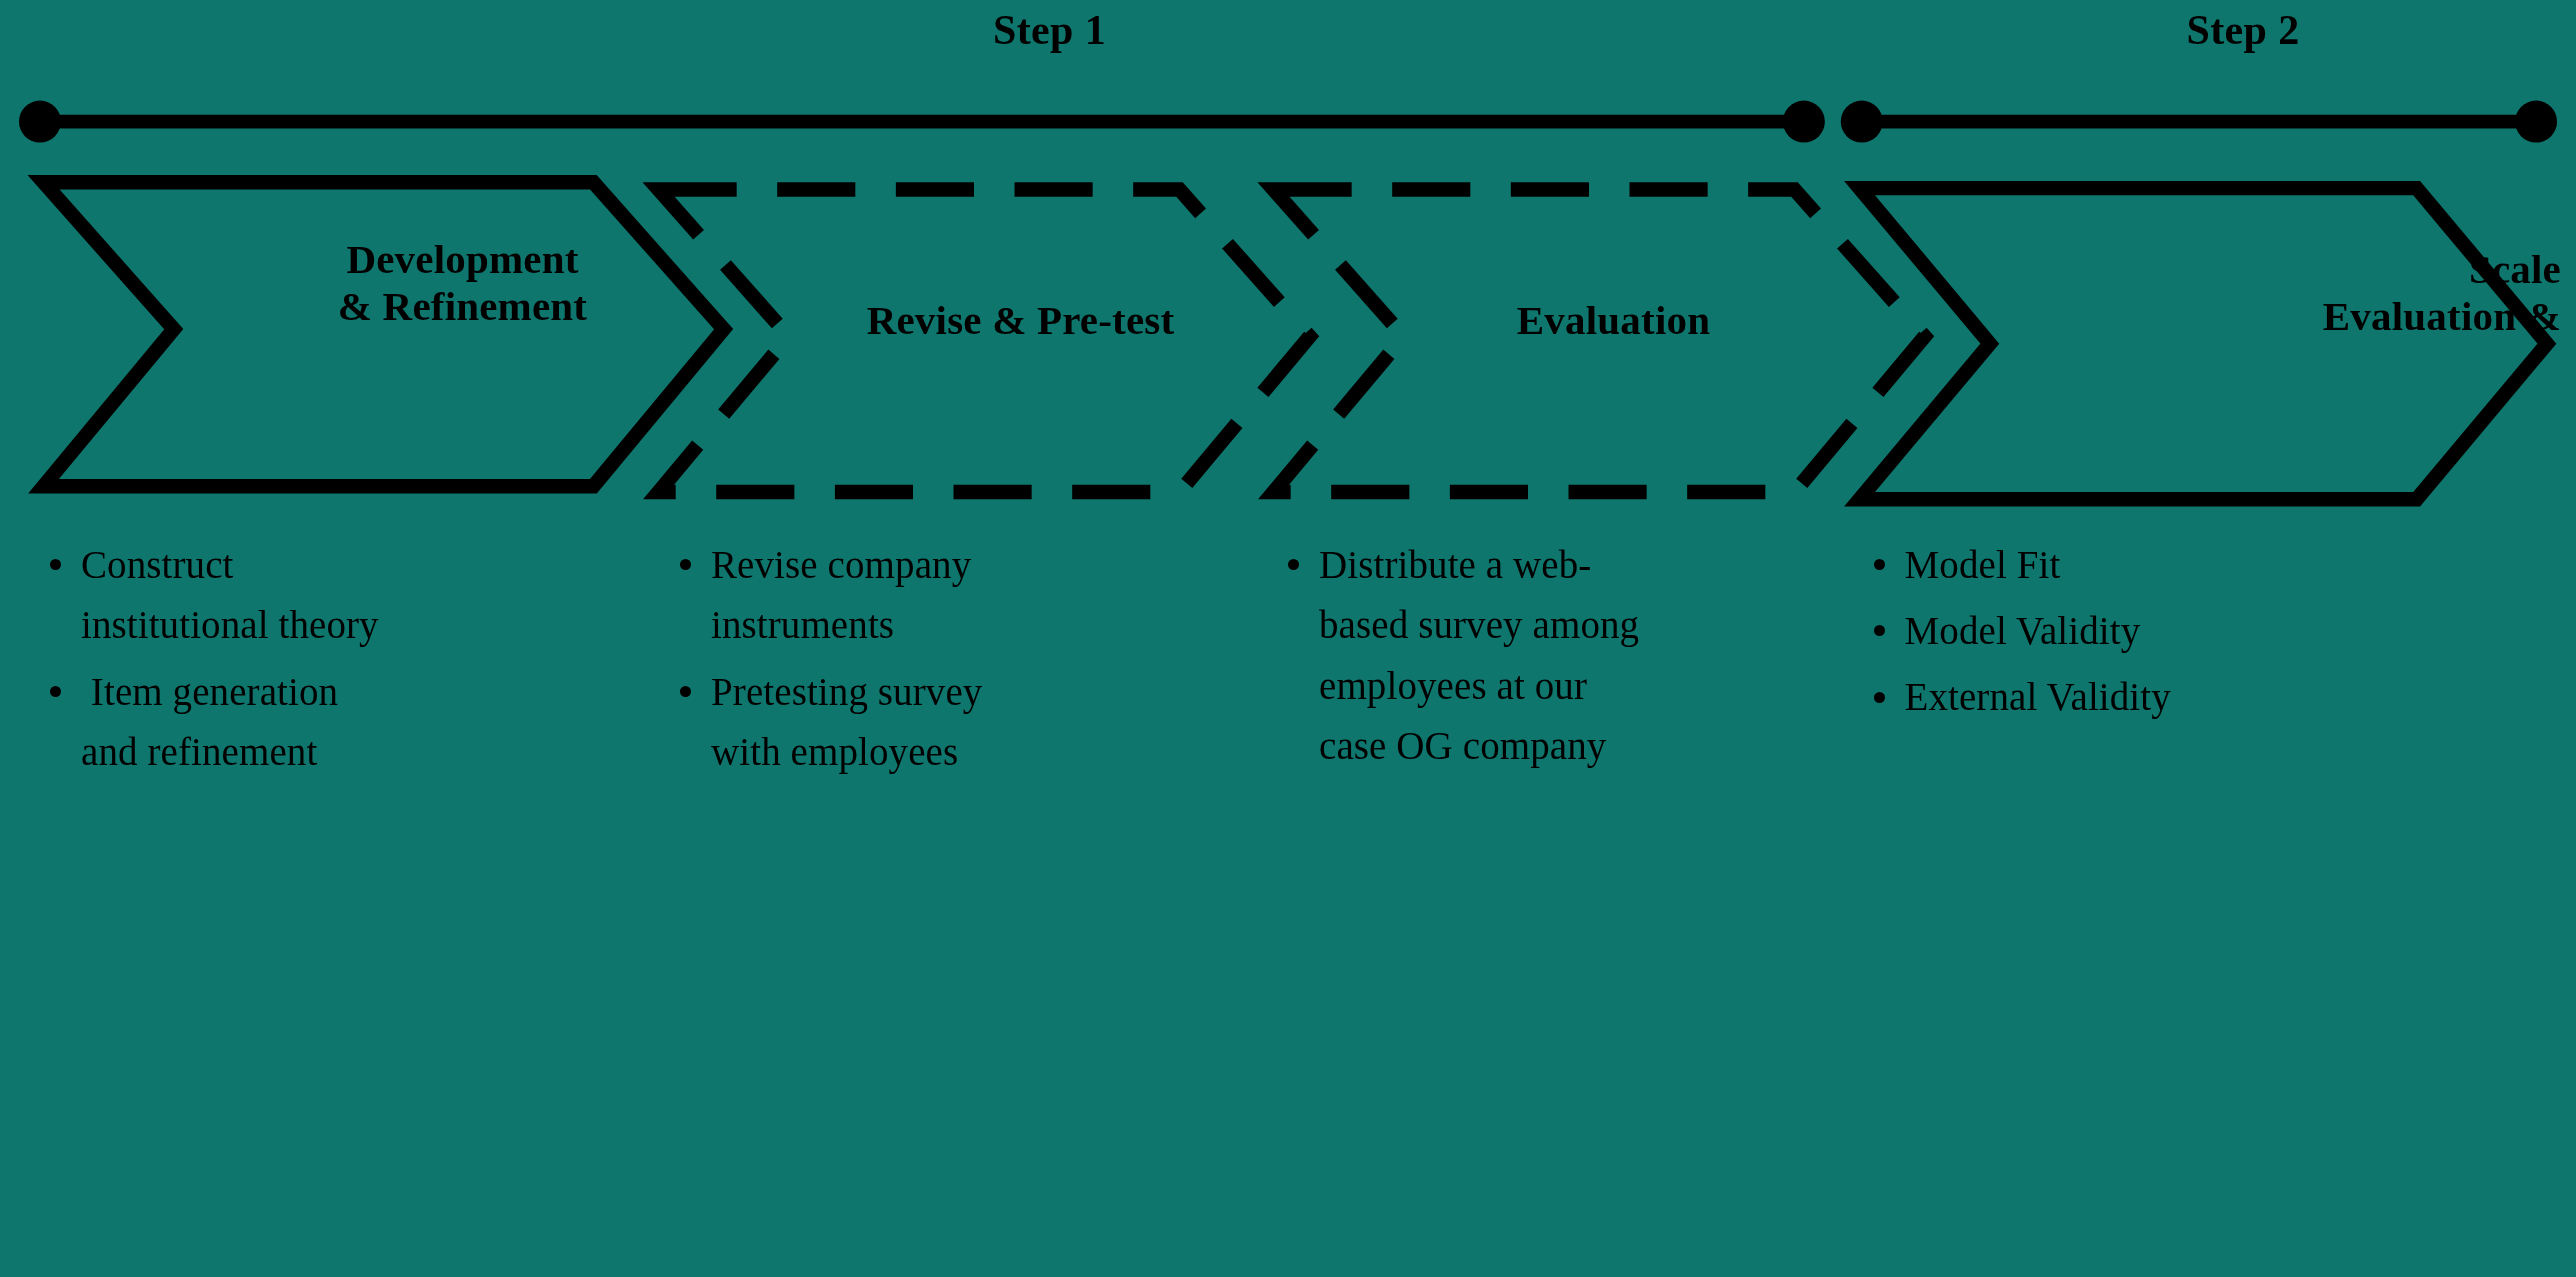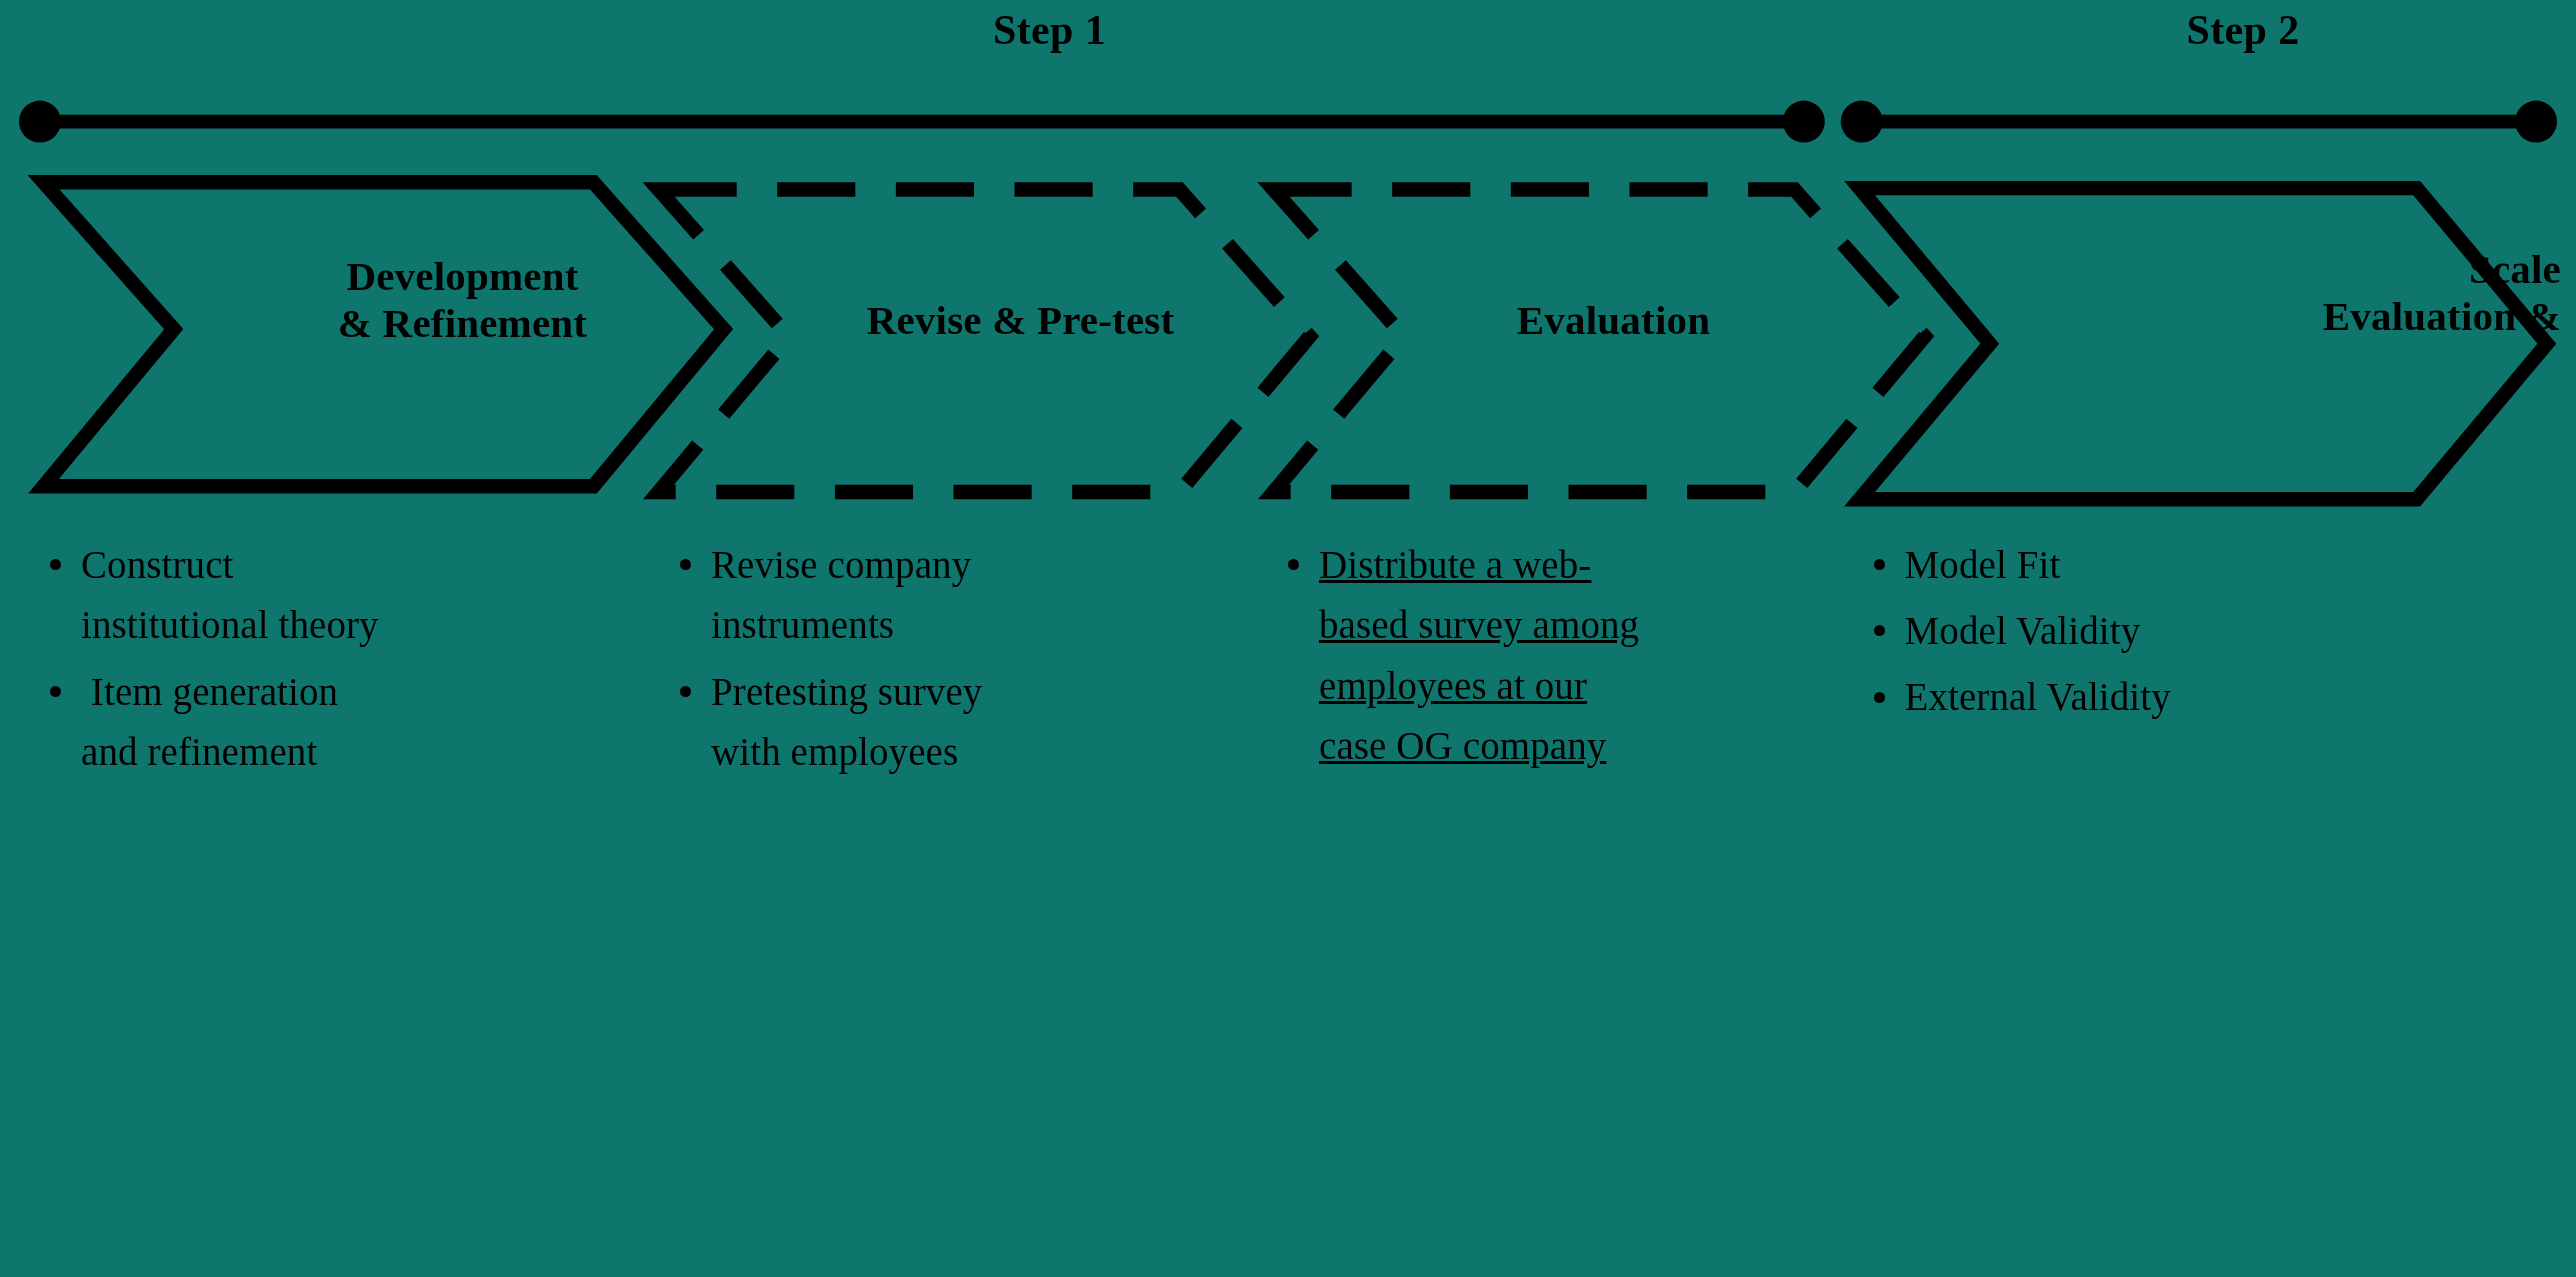--- a/index.html
+++ b/index.html
@@ -48,41 +48,41 @@
   .stage-label {
     position: absolute;
     font-family: "Liberation Serif", "DejaVu Serif", serif;
     font-size: 41px;
     font-weight: 700;
     text-align: center;
     line-height: 1.15;
     white-space: pre-line;
     letter-spacing: 0.2px;
   }
-  #stage-label-0 { left: 195px;  top: 253px; width: 535px; }
+  #stage-label-0 { left: 195px;  top: 236px; width: 535px; }
   #stage-label-1 { left: 767px; top: 297px; width: 507px; }
   #stage-label-2 { left: 1360px; top: 297px; width: 507px; }
   #stage-label-3 { left: 2026px; top: 246px; width: 535px; text-align: right; }
 
   
   .bullet-columns {
     position: absolute;
     left: 0;
     top: 535px;
     width: 2576px;
     height: 738px;
     display: flex;
     align-items: flex-start;
   }
   .bullet-col {
     box-sizing: border-box;
   }
   .bullet-col.col-0 { width: 651px; padding-left: 43px;  padding-right: 22px; }
   .bullet-col.col-1 { width: 608px; padding-left: 22px;  padding-right: 22px; }
-  .bullet-col.col-2 { width: 593px; padding-left: 22px;  padding-right: 22px; text-decoration: underline; }
+  .bullet-col.col-2 { width: 593px; padding-left: 22px;  padding-right: 22px; }
   .bullet-col.col-3 { width: 724px; padding-left: 14.5px; padding-right: 22px; }
 
   .bullet-list {
     list-style: none;
     margin: 0;
     padding: 0;
   }
   .bullet-item {
     position: relative;
     padding-left: 38px;

